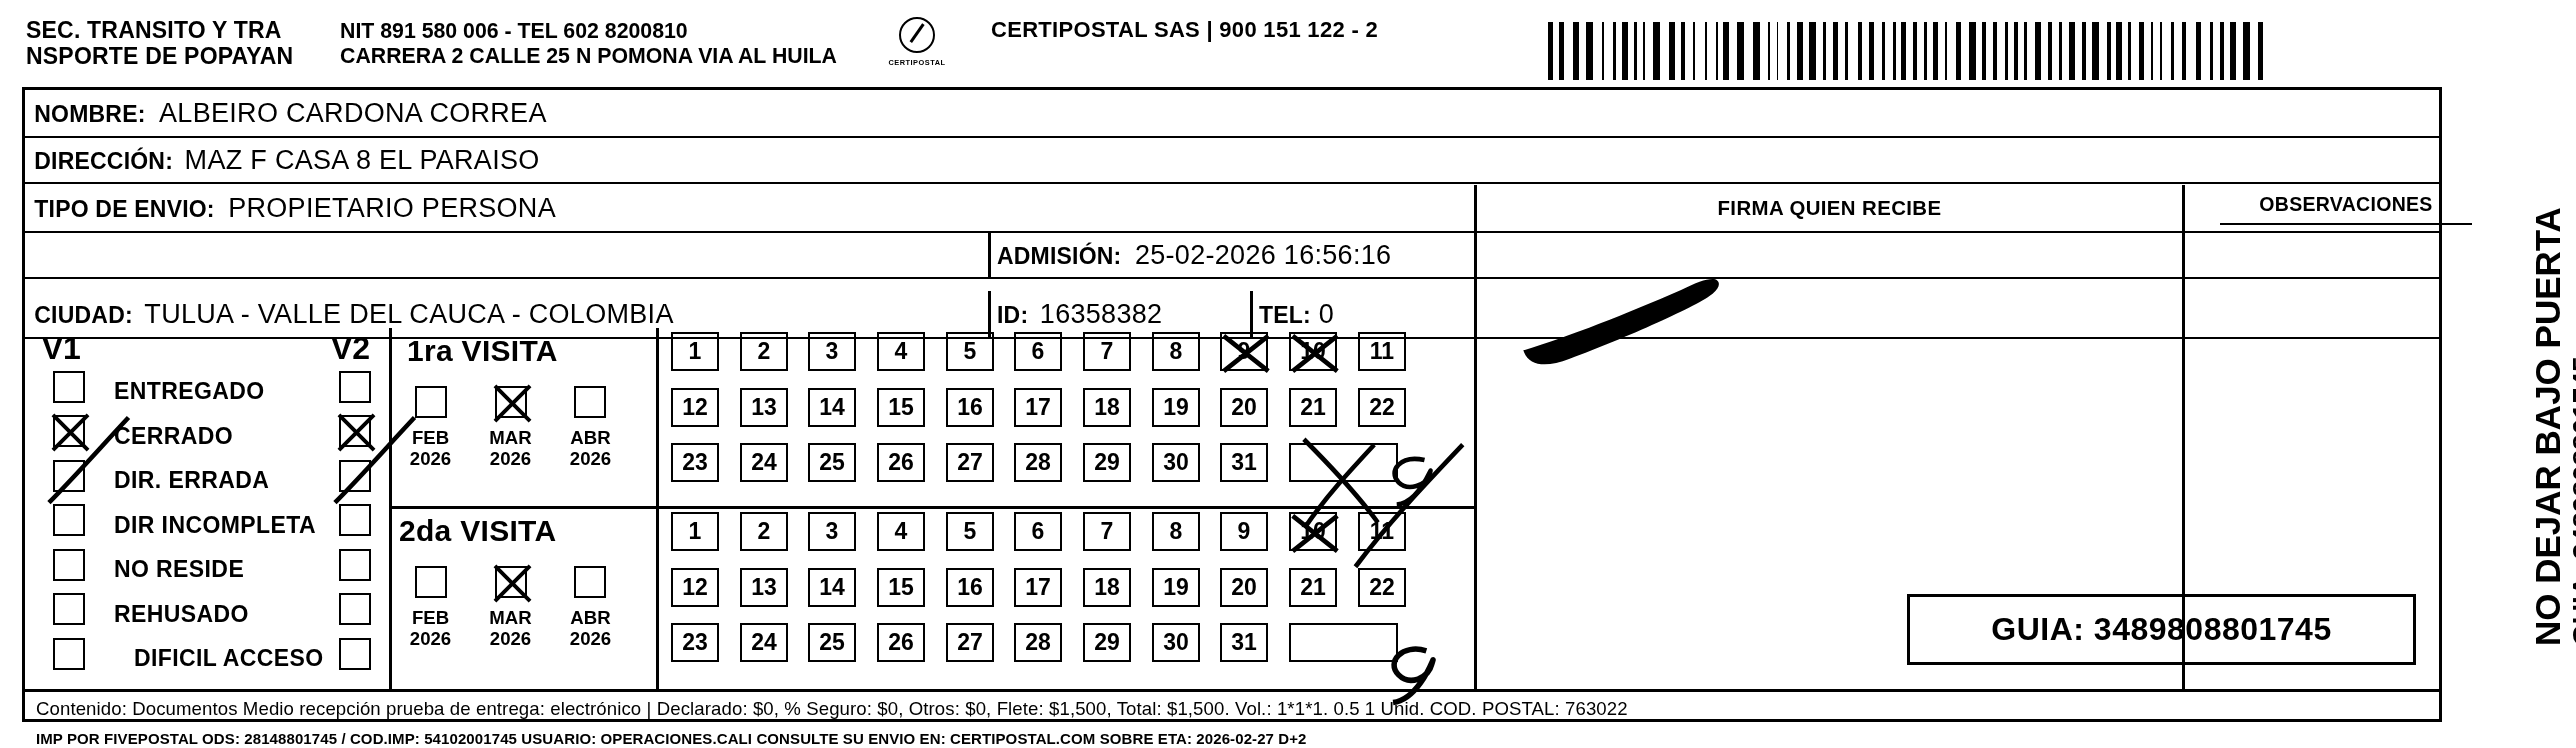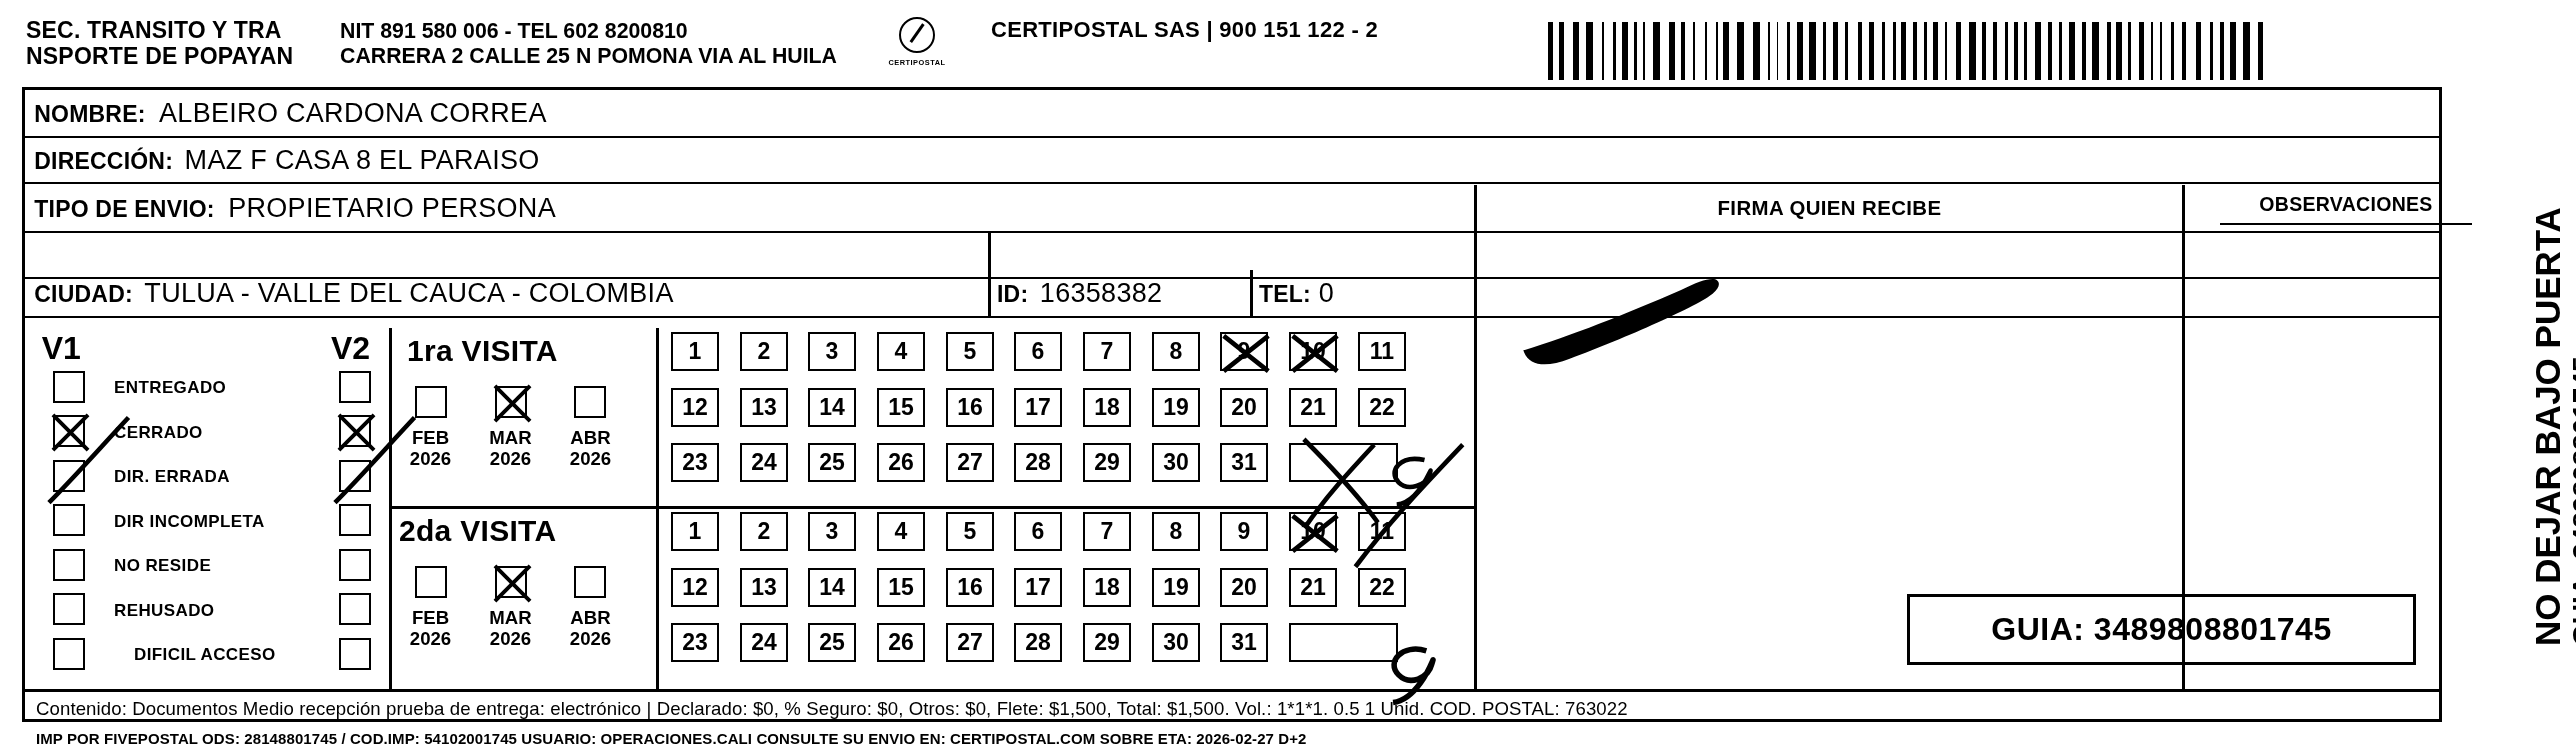--- a/index.html
+++ b/index.html
@@ -25,39 +25,39 @@
   
   .frame{position:absolute;left:22px;top:87px;width:2420px;height:635px;border:3.7px solid #000;box-sizing:border-box;}
   .row{position:absolute;left:0;width:100%;border-bottom:2.8px solid #000;box-sizing:border-box;}
   .lbl{font-size:23px;font-weight:bold;letter-spacing:0.2px;}
   .val{font-size:27px;letter-spacing:0.3px;}
 
   .r-nombre{top:0;height:48px;}
   .r-direccion{top:48px;height:46px;}
   .r-tipo{top:95px;height:48px;}
   .r-placa{top:143px;height:46px;}
-  .r-ciudad{top:180px;height:48px;}
+  .r-ciudad{top:201px;height:48px;}
   .cellpad{position:absolute;left:9.3px;top:50%;transform:translateY(-50%);white-space:nowrap;}
 
   .vline{position:absolute;width:2.8px;background:#000;}
 
   
   .firma-head{position:absolute;left:1452px;top:95px;width:705px;height:48px;border-bottom:2.8px solid #000;box-sizing:border-box;display:flex;align-items:center;justify-content:center;font-size:20.4px;font-weight:bold;letter-spacing:0.4px;}
   .obs-head{position:absolute;left:2160px;top:95px;width:252px;height:40px;border-bottom:2.8px solid #000;box-sizing:border-box;display:flex;align-items:center;justify-content:center;font-size:19.5px;font-weight:bold;letter-spacing:0.3px;margin-left:35px;}
   .firma-box{position:absolute;left:1452px;top:144px;width:705px;height:464px;}
   .obs-box{position:absolute;left:2160px;top:144px;width:252px;height:464px;}
 
   
   .scribble{position:absolute;left:37px;top:28px;}
 
   
   .blockzone{position:absolute;left:0;top:238px;width:1450px;height:362px;}
   .v-head{font-size:32px;font-weight:bold;}
   .chk{width:32px;height:32px;border:2.8px solid #000;box-sizing:border-box;background:#fff;}
-  .reason{position:absolute;font-size:17px;font-weight:bold;letter-spacing:0.4px;}
+  .reason{position:absolute;font-size:23px;font-weight:bold;letter-spacing:0.4px;}
   .daycell{width:48px;height:39px;border:2.8px solid #000;box-sizing:border-box;display:flex;align-items:center;justify-content:center;font-size:23px;font-weight:bold;}
 
   .visita-title{font-size:30px;font-weight:bold;letter-spacing:0.3px;}
   .mon{font-size:18.6px;font-weight:bold;text-align:center;line-height:1.15;}
 
   
   .footer{position:absolute;left:0;top:601px;width:100%;height:76px;}
   .f1{position:absolute;left:11px;top:7.4px;font-size:18.6px;letter-spacing:0.1px;}
   .f2{position:absolute;left:11px;top:39px;font-size:15px;font-weight:bold;letter-spacing:0.1px;}
   .guia-box{position:absolute;left:1907px;top:594px;width:509px;height:71px;border:3.7px solid #000;box-sizing:border-box;display:flex;align-items:center;justify-content:center;font-size:32px;font-weight:bold;letter-spacing:0.5px;}
@@ -235,20 +235,24 @@
     </div>
 
     <div class="row r-tipo" style="border-right:none;">
       <div class="cellpad">
         <span class="lbl">TIPO DE ENVIO:</span>
         <span class="val" style="margin-left:9.3px">PROPIETARIO PERSONA</span>
       </div>
     </div>
 
     <div class="row r-placa">
+      <div class="cellpad" style="left:972px">
+        <span class="lbl">ADMISIÓN:</span>
+        <span class="val" style="margin-left:9.3px">25-02-2026 16:56:16</span>
+      </div>
       <div class="vline" style="left:963px;top:0;height:46px"></div>
     </div>
 
     <div class="row r-ciudad">
       <div class="cellpad">
         <span class="lbl">CIUDAD:</span>
         <span class="val" style="margin-left:7.4px">TULUA - VALLE DEL CAUCA - COLOMBIA</span>
       </div>
       <div class="cellpad" style="left:972px">
         <span class="lbl">ID:</span>

